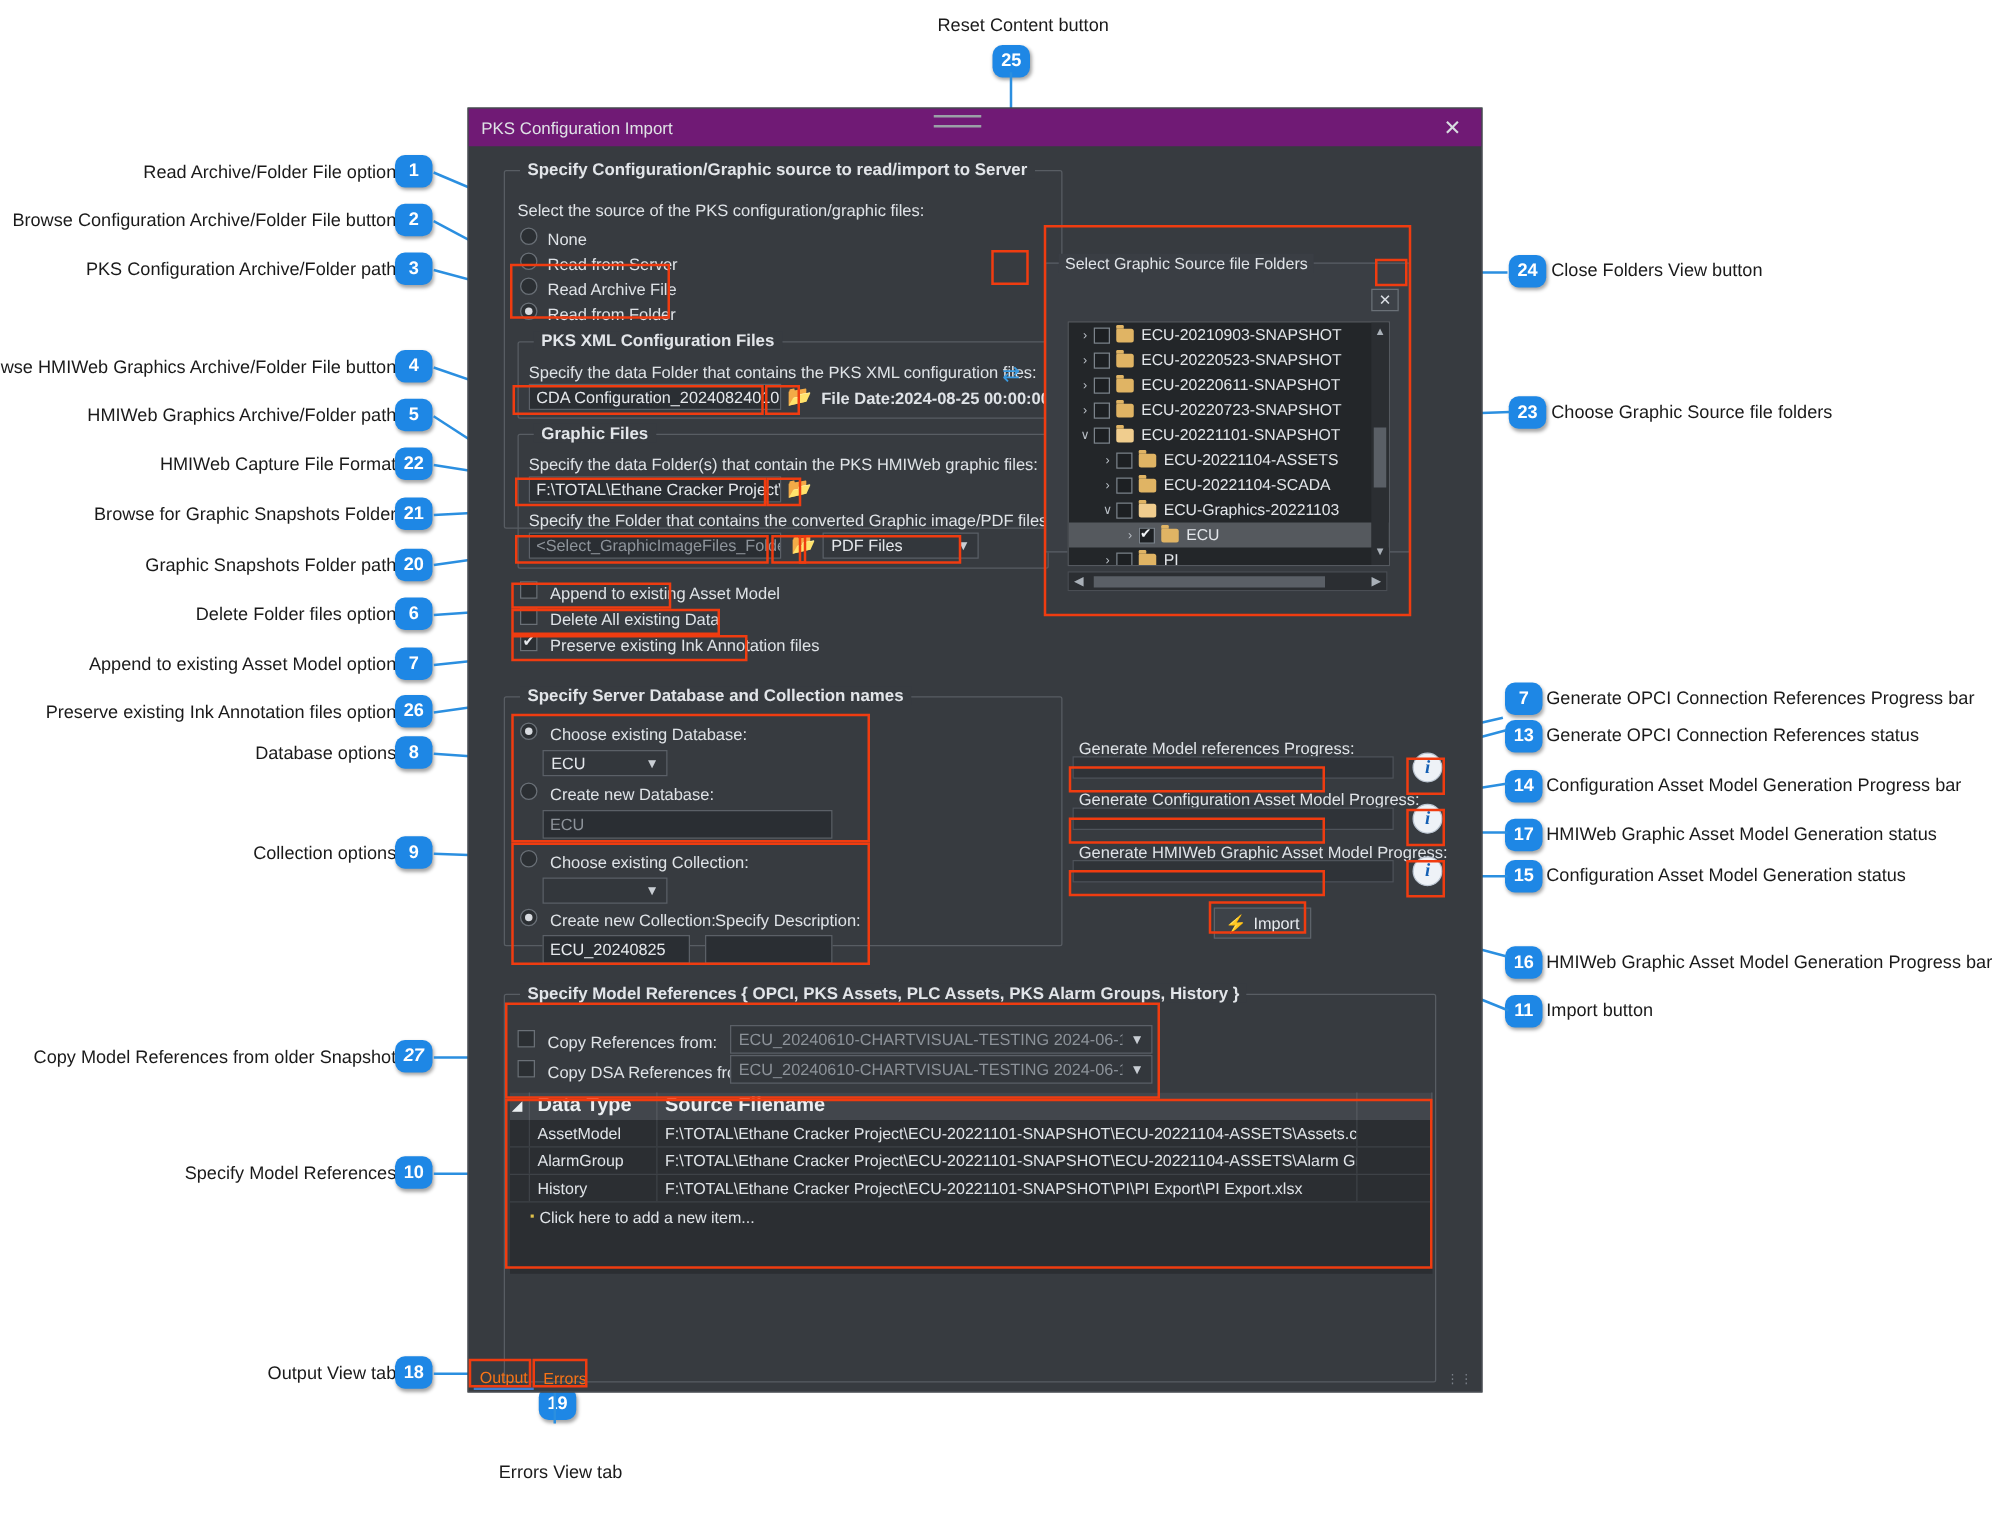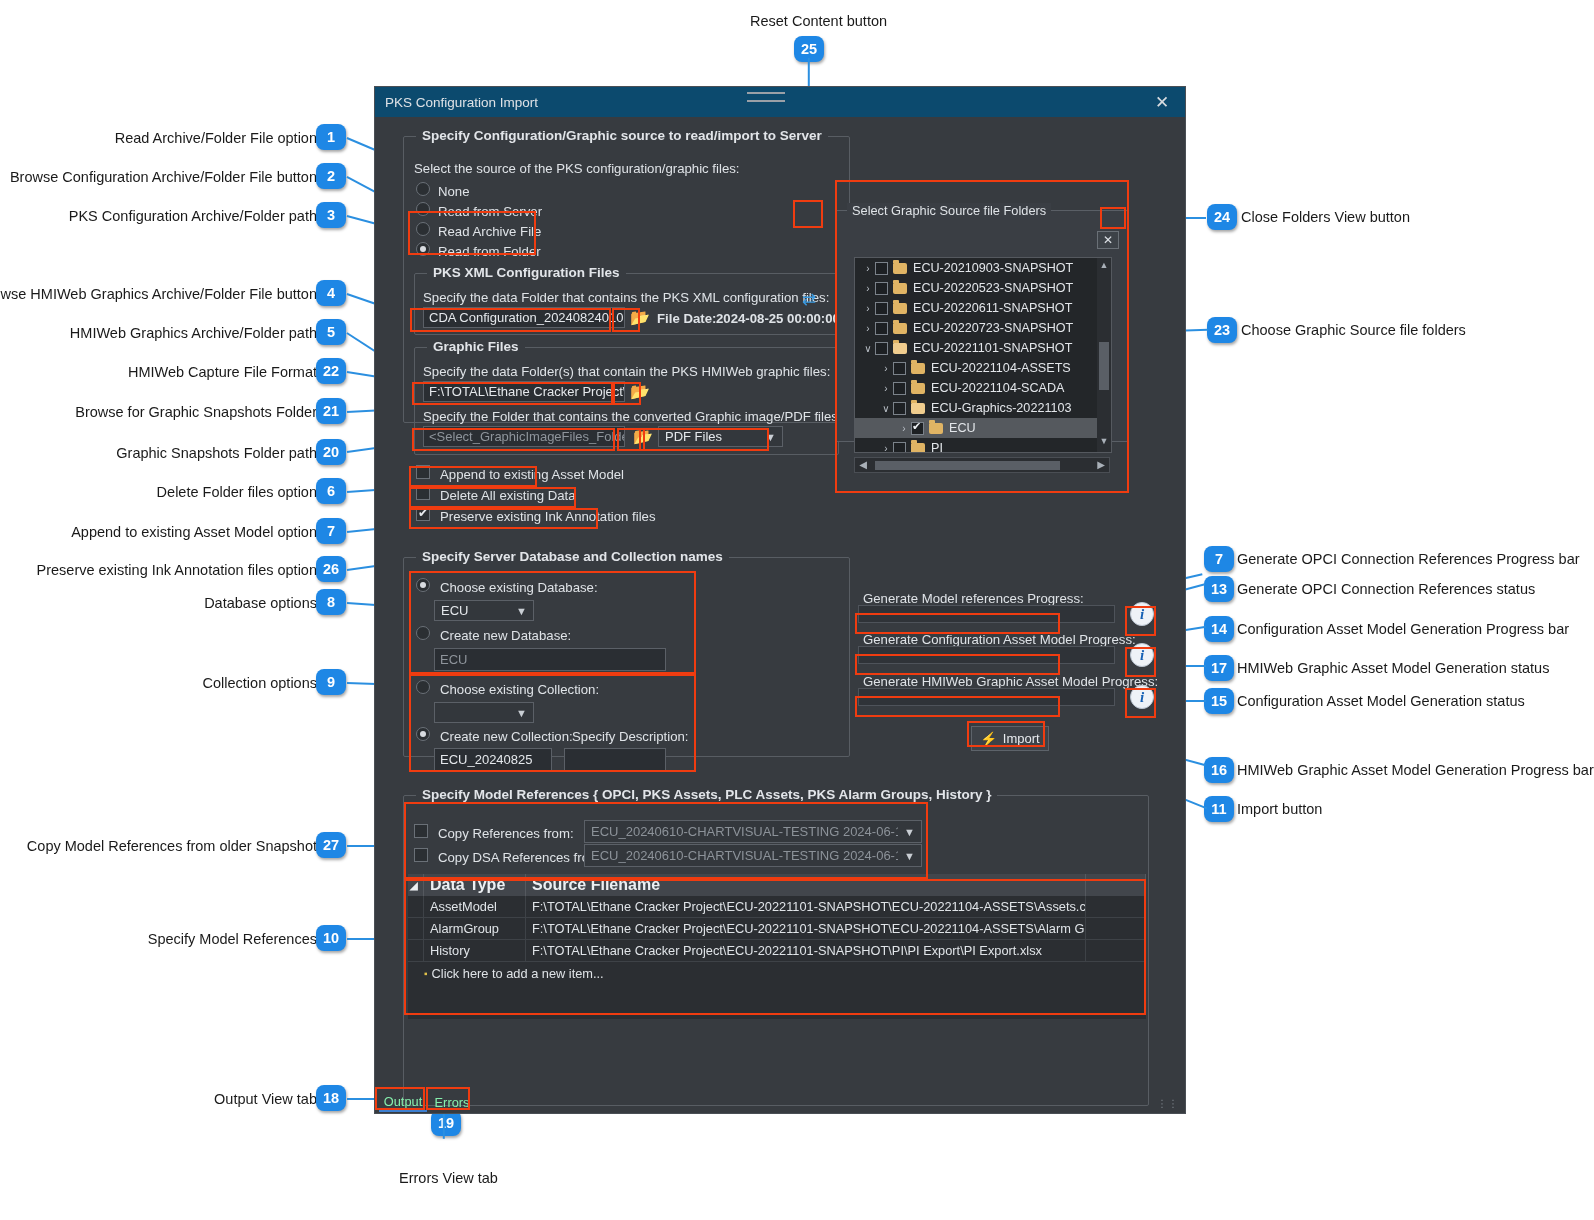--- a/index.html
+++ b/index.html
@@ -37,21 +37,21 @@
   
   #dialog {
     position: absolute;
     left: 374px; top: 86px;
     width: 812px; height: 1028px;
     background: #373b40;
     border: 1px solid #4a4f55;
   }
   #titlebar {
     position: relative; height: 30px;
-    background: #0c4a6e;
+    background: #701a75;
     color: #dfe2e6;
     font-size: 13.5px;
     display: flex; align-items: center;
     padding-left: 10px;
   }
   #title-grip {
     position: absolute; left: 372px; top: 5px; width: 38px; height: 10px;
     border-top: 2px solid #9aa0a7; border-bottom: 2px solid #9aa0a7;
   }
   #close-x {
@@ -249,21 +249,21 @@
     color: #e0e4e8; font-size: 12.8px;
     display: flex; align-items: center; padding-left: 6px;
     border-right: 1px solid #3e4247;
     overflow: hidden; white-space: nowrap;
   }
   .newrow { display:flex; height:22px; align-items:center; color:#dfe3e7; font-size:12.8px; }
 
   
   .tabbtn {
     position: absolute;
-    color: #86efac; font-size: 12.8px;
+    color: #f97316; font-size: 12.8px;
     display: flex; align-items: center; justify-content: center;
     height: 20px;
   }
   .tabbtn.active { border-bottom: 2px solid #3d7fd0; }
   #resize-grip { position:absolute; right:6px; bottom:4px; color:#7b8189; font-size:10px; letter-spacing:1px; }
 
   
   .hl { position: absolute; border: 2px solid #f03c10; pointer-events: none; }
 </style>
 </head>
@@ -304,21 +304,21 @@
   <div class="callout-label r" style="right:1277px; top:563px;">Preserve existing Ink Annotation files option</div>
   <div class="badge" style="left:316px; top:556px;">26</div>
 
   <div class="callout-label r" style="right:1277px; top:596px;">Database options</div>
   <div class="badge" style="left:316px; top:589px;">8</div>
 
   <div class="callout-label r" style="right:1277px; top:676px;">Collection options</div>
   <div class="badge" style="left:316px; top:669px;">9</div>
 
   <div class="callout-label r" style="right:1277px; top:839px;">Copy Model References from older Snapshot</div>
-  <div class="badge" style="left:316px; top:832px;">27</div>
+  <div class="badge" style="left:316px; top:832px;font-style:italic;">27</div>
 
   <div class="callout-label r" style="right:1277px; top:932px;">Specify Model References</div>
   <div class="badge" style="left:316px; top:925px;">10</div>
 
   <div class="callout-label r" style="right:1277px; top:1092px;">Output View tab</div>
   <div class="badge" style="left:316px; top:1085px;">18</div>
 
   <div class="badge" style="left:431px; top:1110px;">19</div>
   <div class="callout-label" style="left:399px; top:1171px;">Errors View tab</div>
 

